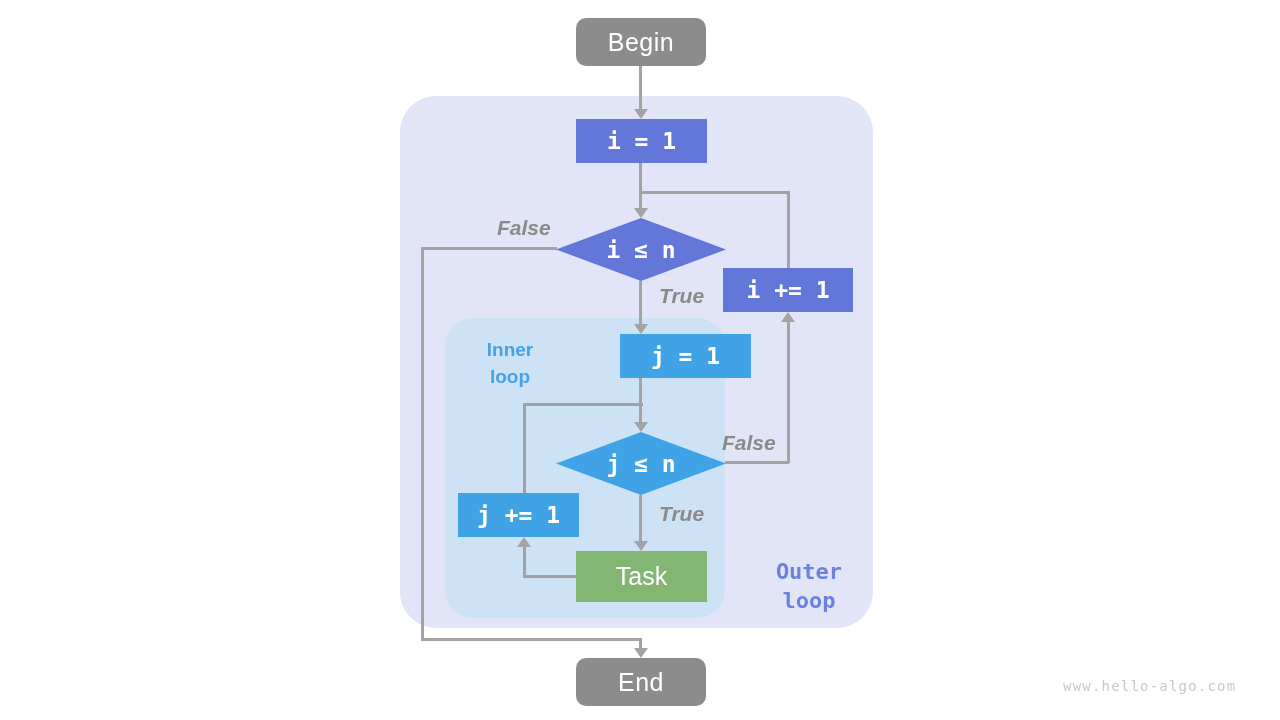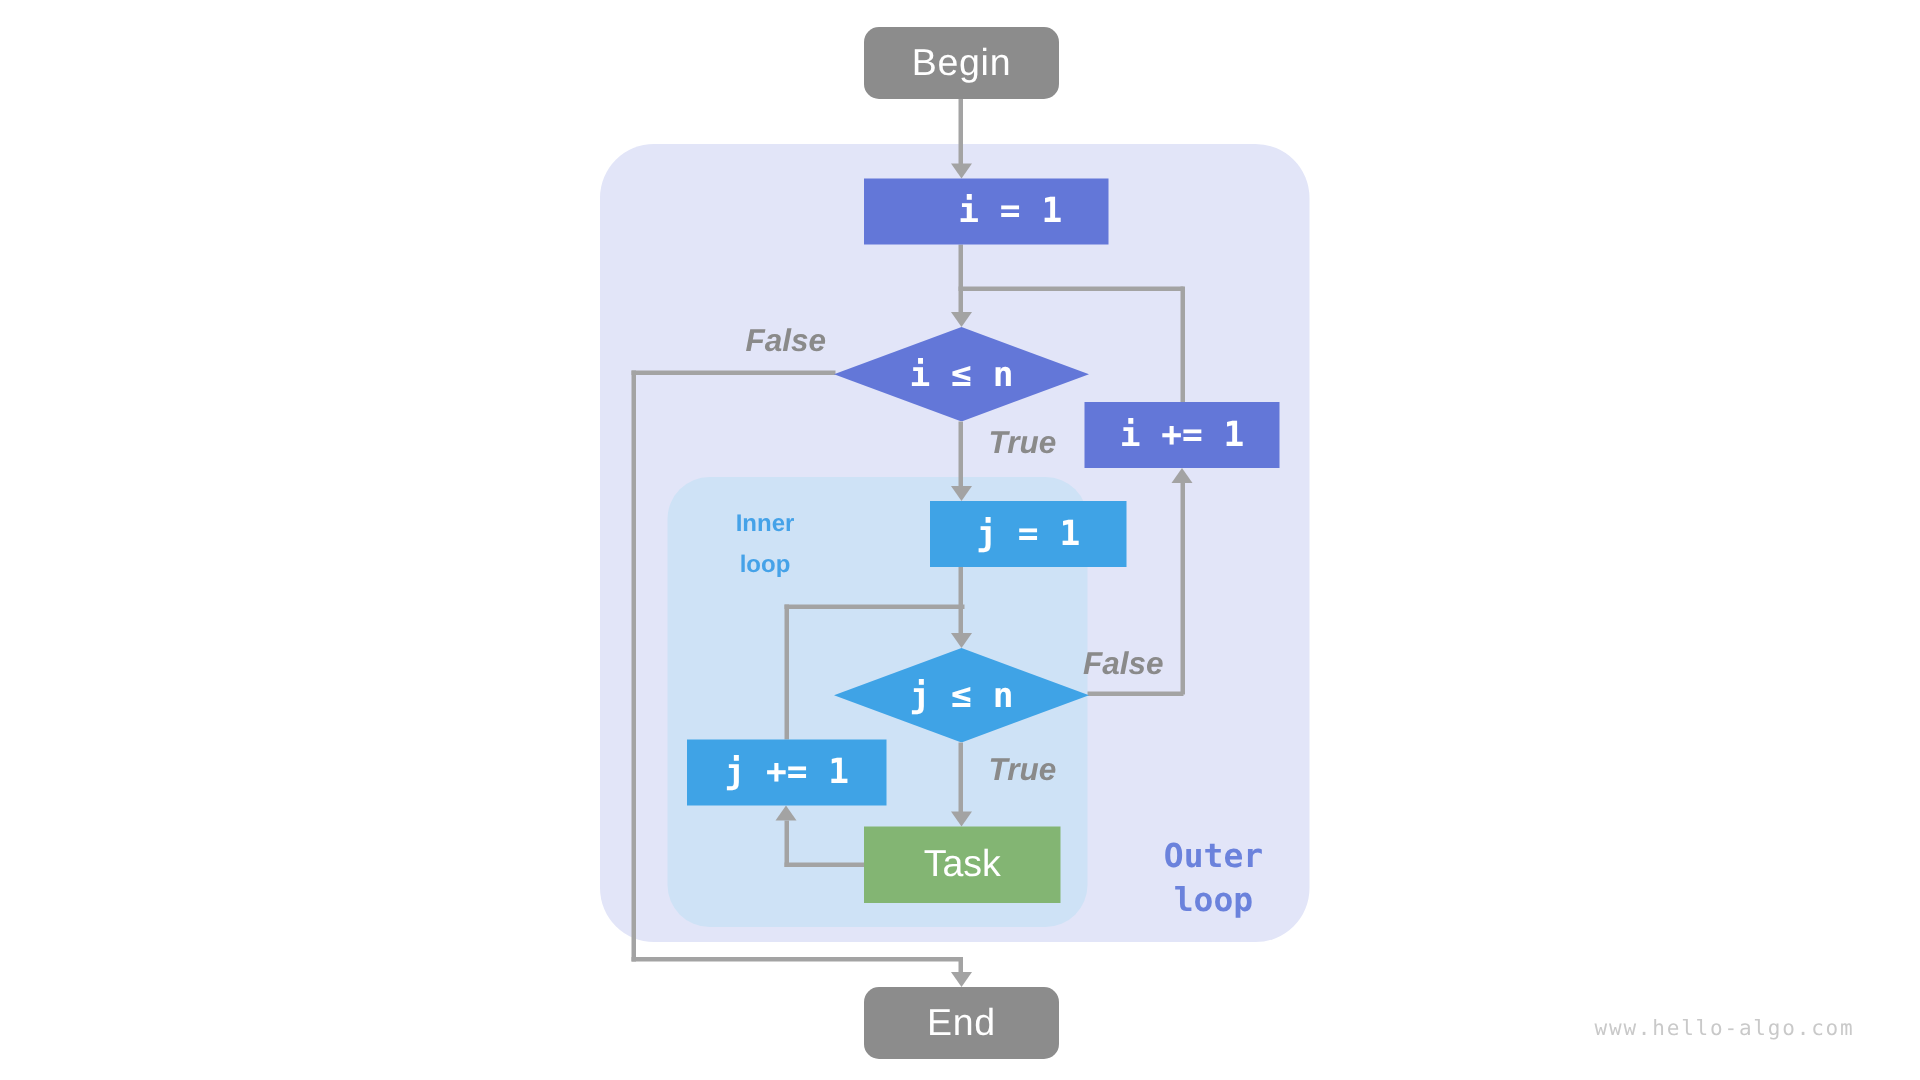--- a/index.html
+++ b/index.html
@@ -21,21 +21,21 @@
     color:#ffffff; text-align:center; }
   .node.pill { background:#8c8c8c; border-radius:10px; font-size:25px; font-weight:500; letter-spacing:.5px;text-align:center; }
   .node.code { font-family:"DejaVu Sans Mono","Liberation Mono",monospace; font-size:23px; font-weight:700; }
   .node.purple { background:#6377d8; }
   .node.blue { background:#3fa3e6; }
   .node.green { background:#83b573; font-size:25px; font-weight:500; }
   .node.diamond { clip-path:polygon(50% 0%,100% 50%,50% 100%,0% 50%); }
 
   .edge-label { position:absolute; color:#8a8a8a; font-size:21px; font-weight:700;font-style:italic; }
   .region-label { position:absolute; text-align:center; font-weight:700; }
-  .region-label.inner-lbl { left:473px; top:336px; width:74px; font-size:16px; line-height:27px; color:#45a2e8; }
+  .region-label.inner-lbl { left:473px; top:336px; width:74px; font-size:19px; line-height:27px; color:#45a2e8; }
   .region-label.outer-lbl { left:768px; top:557px; width:82px; font-size:22px; line-height:29px;
     color:#6b82dc; font-family:"DejaVu Sans Mono","Liberation Mono",monospace; }
 
   .watermark { position:absolute; left:1063px; top:678px; color:#c9c9c9;
     font-family:"DejaVu Sans Mono","Liberation Mono",monospace; font-size:14px; letter-spacing:1.2px; }
 </style>
 </head>
 <body>
 
 <div class="stage">
@@ -64,26 +64,26 @@
   <div class="arrow-down" style="left:634px; top:109px;"></div>
   <div class="arrow-down" style="left:634px; top:208px;"></div>
   <div class="arrow-down" style="left:634px; top:324px;"></div>
   <div class="arrow-down" style="left:634px; top:422px;"></div>
   <div class="arrow-down" style="left:634px; top:541px;"></div>
   <div class="arrow-down" style="left:634px; top:648px;"></div>
   <div class="arrow-up" style="left:781px; top:312px;"></div>
   <div class="arrow-up" style="left:517px; top:537px;"></div>
 
   <div class="node pill" style="left:576px; top:18px;  width:130px; height:48px;">Begin</div>
-  <div class="node code purple" style="left:576px; top:119px; width:131px; height:44px;padding-left:32px;">i = 1</div>
+  <div class="node code purple" style="left:576px; top:119px; width:131px; height:44px;">i = 1</div>
   <div class="node code purple diamond" style="left:556px; top:218px; width:170px; height:63px;">i ≤ n</div>
   <div class="node code purple" style="left:723px; top:268px; width:130px; height:44px;">i += 1</div>
   <div class="node code blue" style="left:576px; top:334px; width:131px; height:44px;margin-left:44px;">j = 1</div>
   <div class="node code blue diamond" style="left:556px; top:432px; width:170px; height:63px;">j ≤ n</div>
-  <div class="node code blue" style="left:458px; top:493px; width:133px; height:44px;">j += 1</div>
+  <div class="node code blue" style="left:458px; top:493px; width:121px; height:44px;">j += 1</div>
   <div class="node green" style="left:576px; top:551px; width:131px; height:51px;">Task</div>
   <div class="node pill" style="left:576px; top:658px; width:130px; height:48px;">End</div>
 
   <div class="edge-label" style="left:497px; top:216px;">False</div>
   <div class="edge-label" style="left:659px; top:284px;">True</div>
   <div class="edge-label" style="left:722px; top:431px;">False</div>
   <div class="edge-label" style="left:659px; top:502px;">True</div>
 
   <div class="region-label inner-lbl">Inner loop</div>
   <div class="region-label outer-lbl">Outer loop</div>

